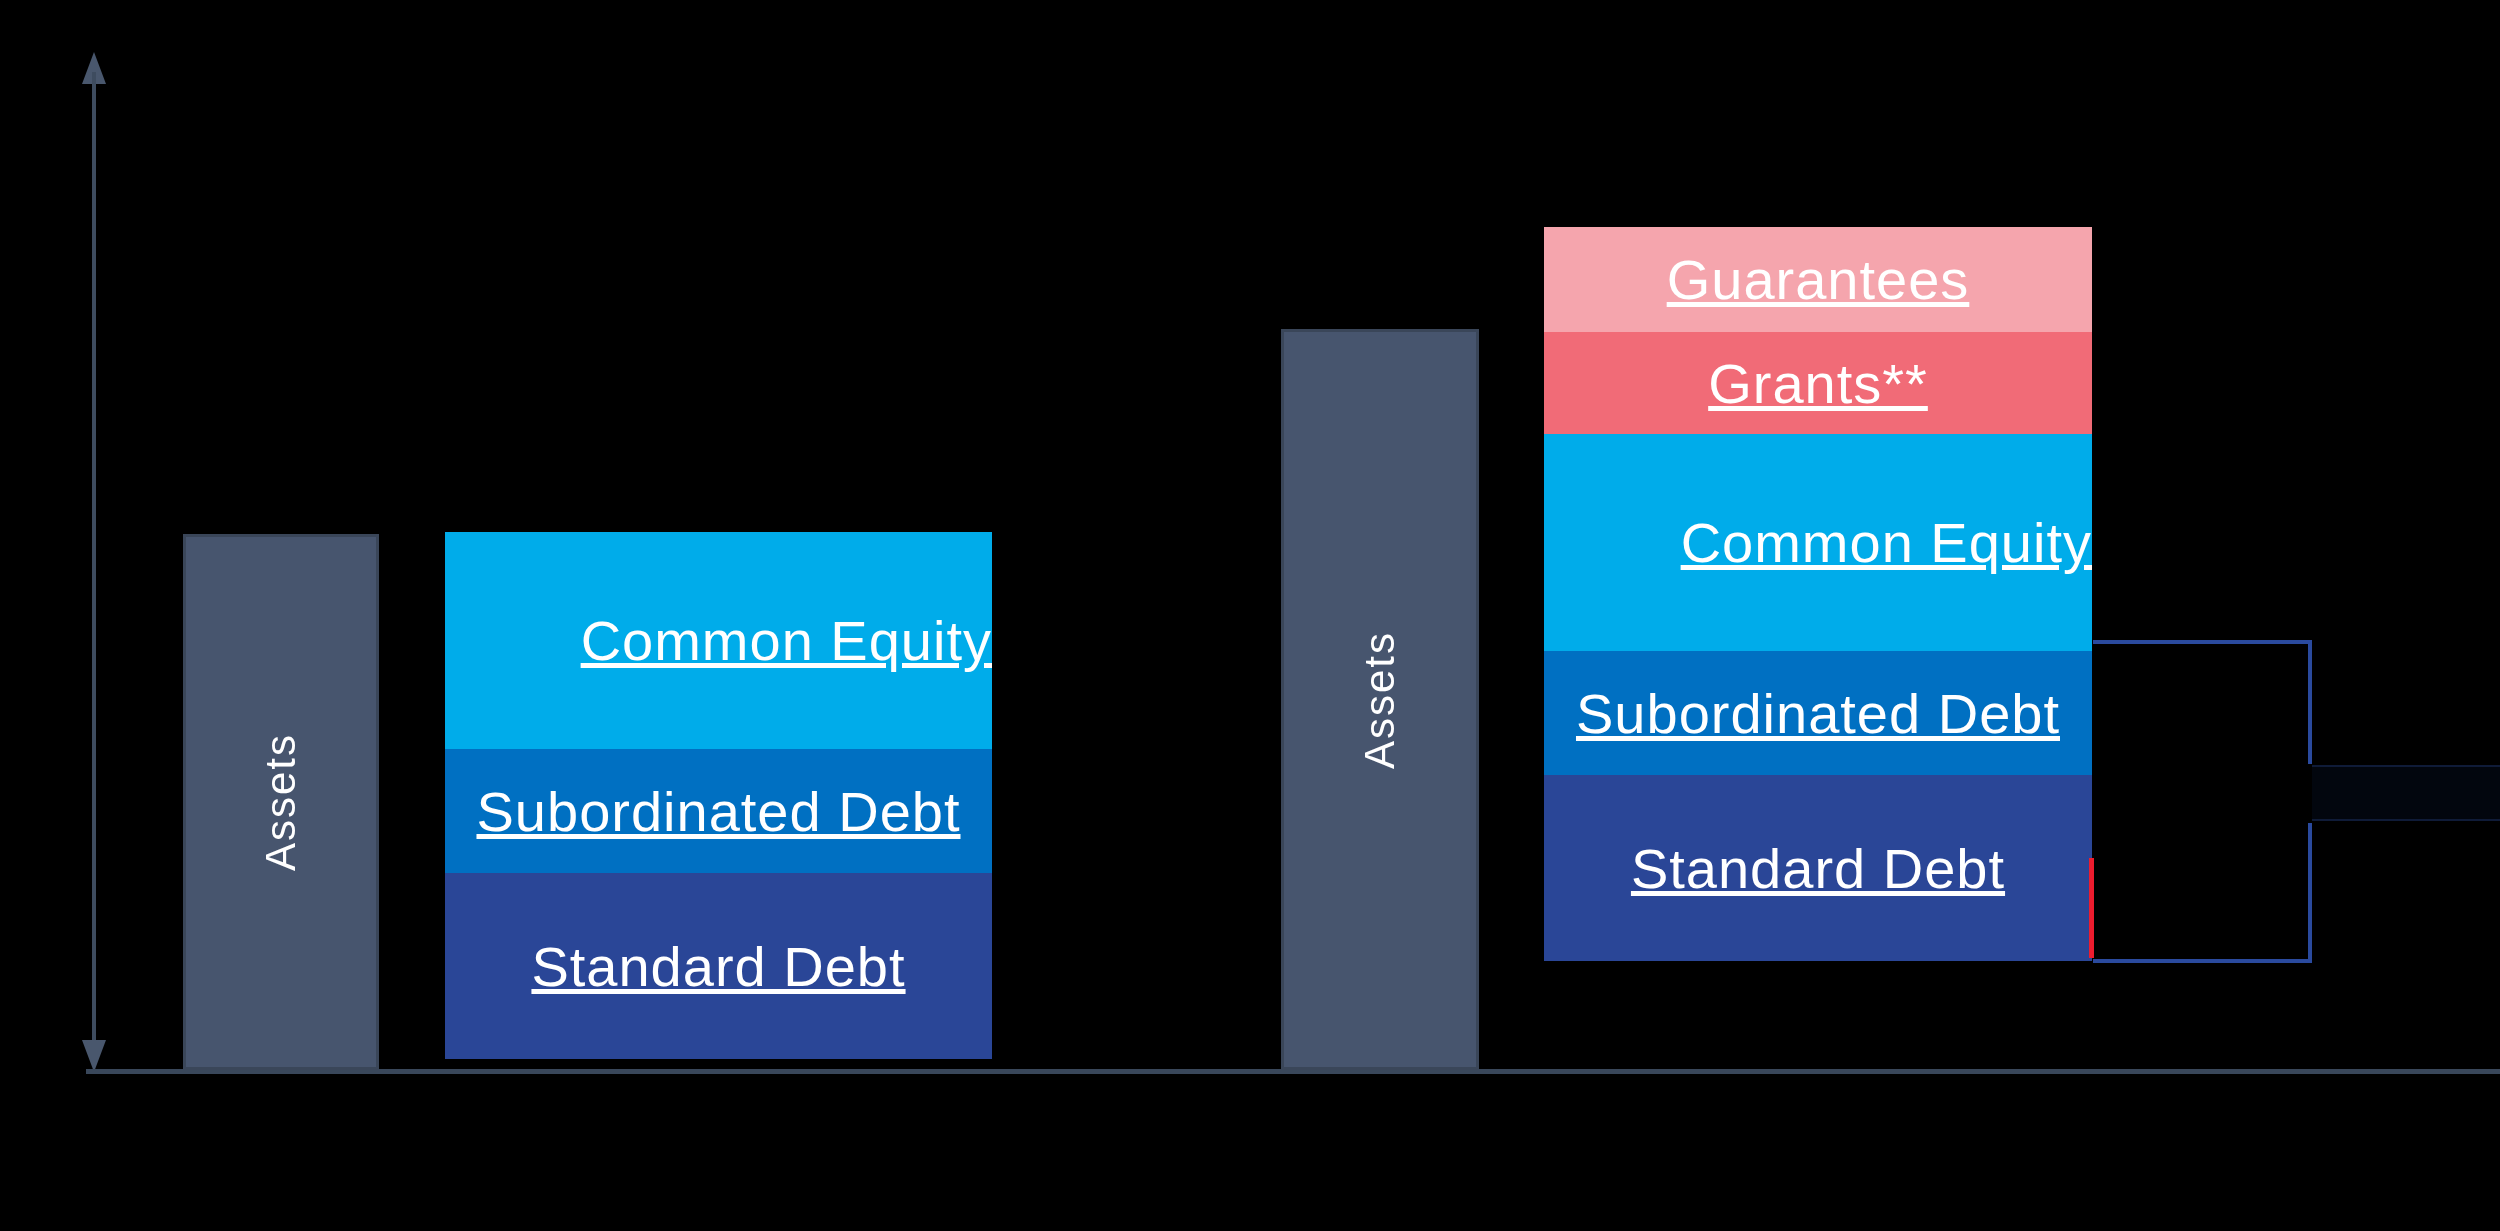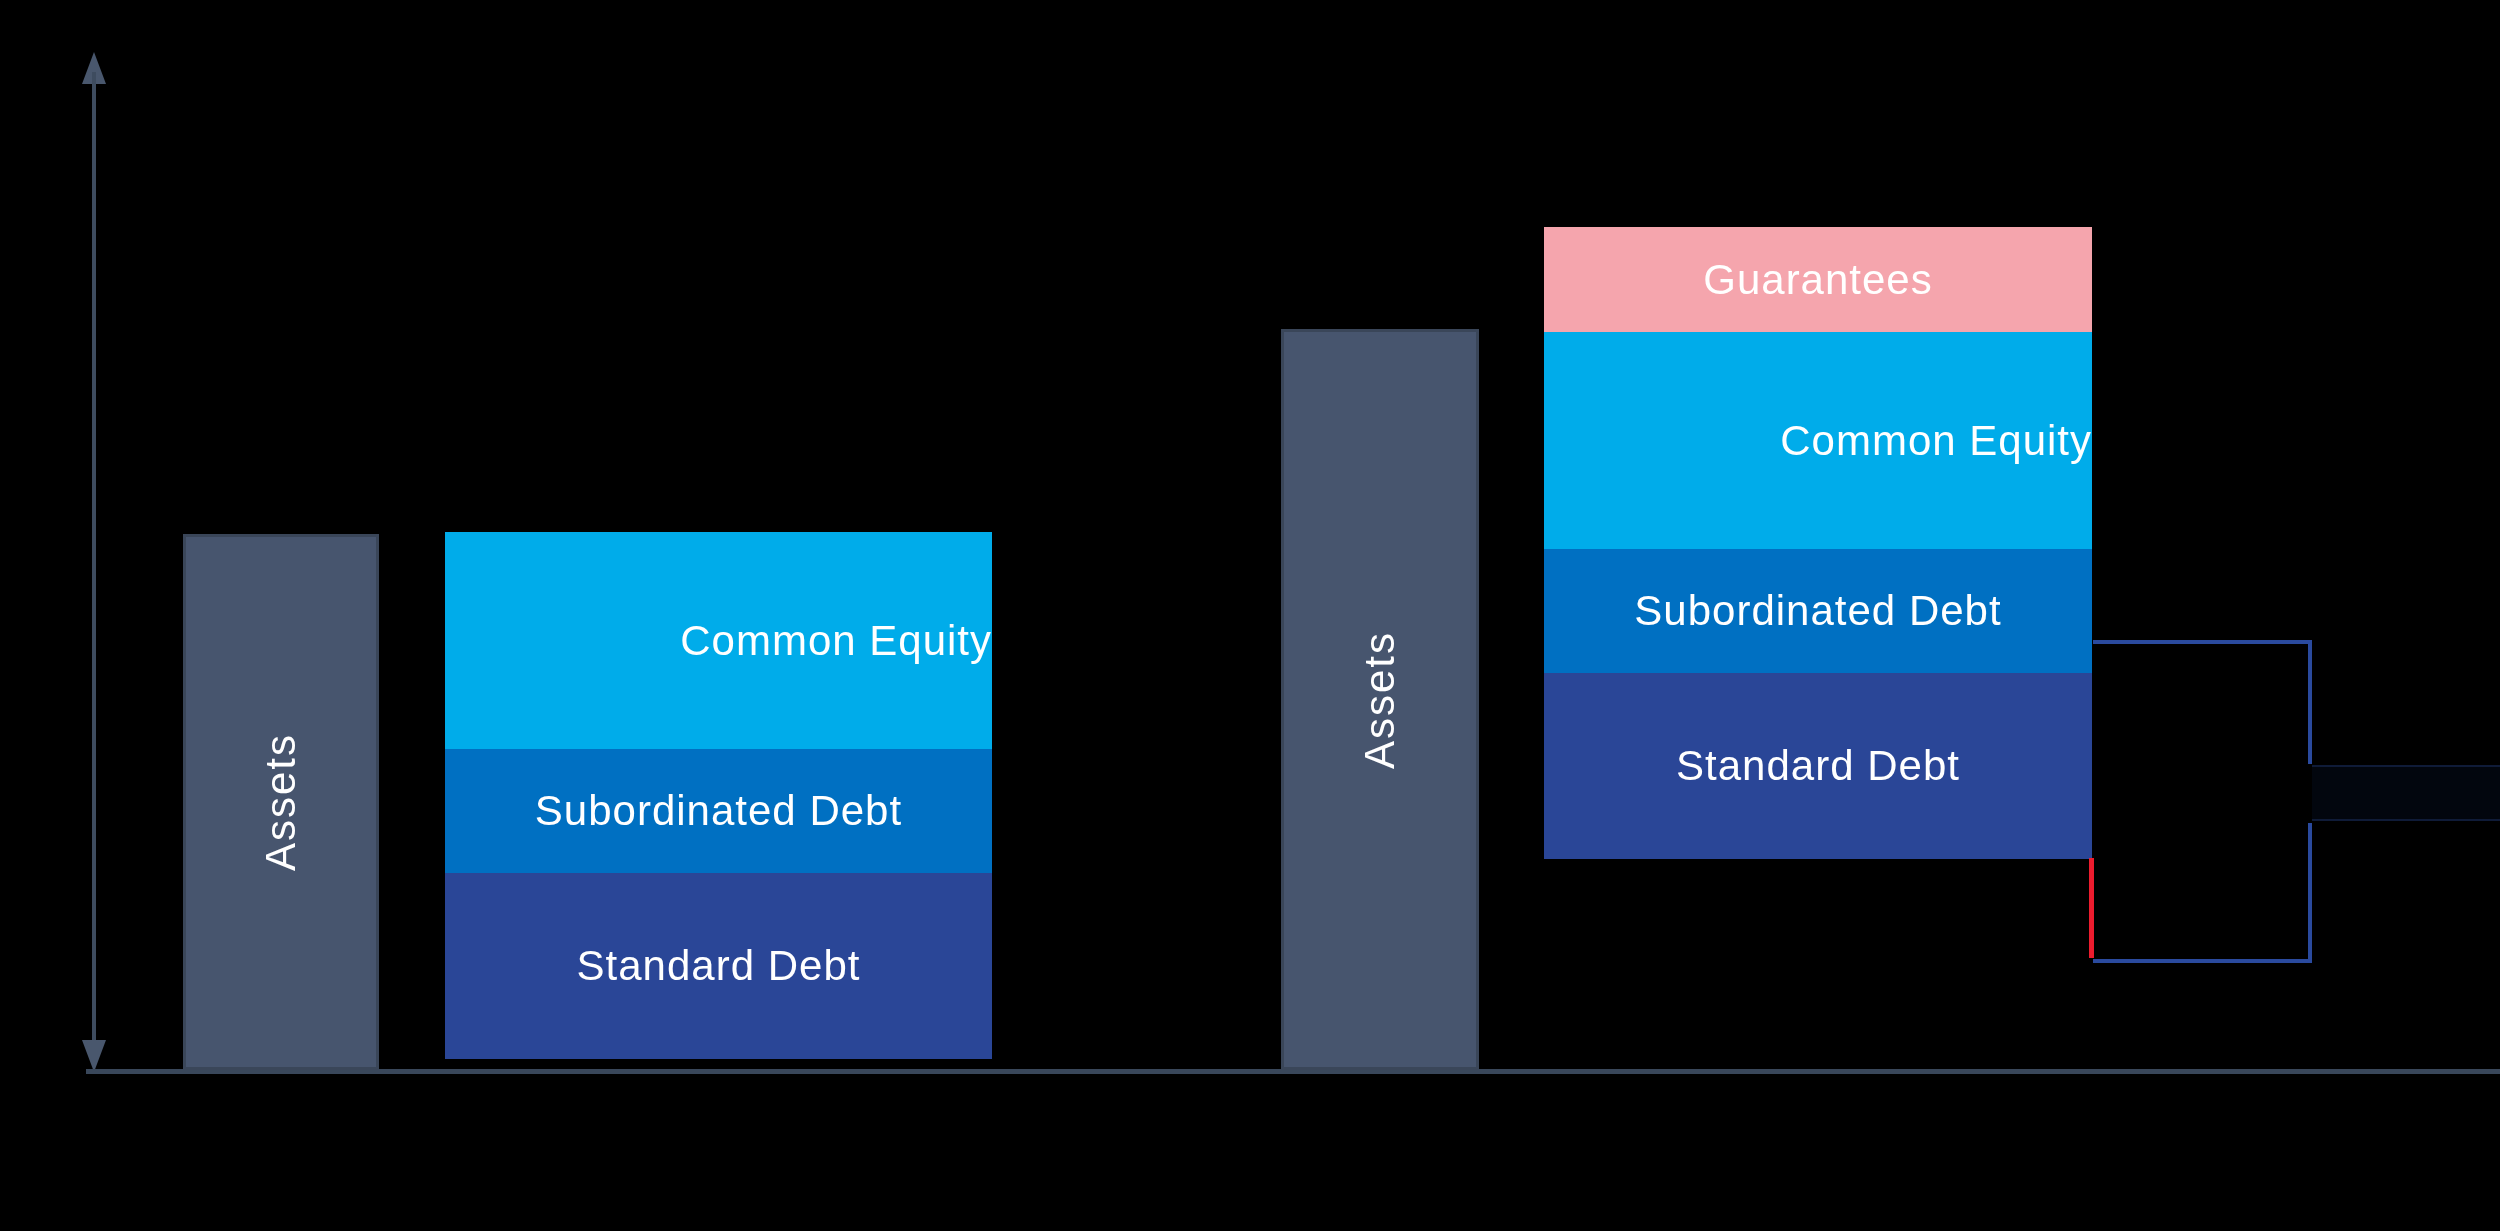--- a/index.html
+++ b/index.html
@@ -17,21 +17,21 @@
   
   .bar{position:absolute;display:flex;align-items:center;justify-content:center;box-sizing:border-box;}
   .assets-bar{background:#47556E;border:3px solid #3A4659;}
   .assets-bar-left{left:183px;top:534px;width:196px;height:536px;}
   .assets-bar-right{left:1281px;top:329px;width:198px;height:741px;}
   .assets-label{color:#FFFFFF;font-size:42px;letter-spacing:2px;transform:rotate(-90deg);white-space:nowrap;}
   .stack{position:absolute;display:flex;flex-direction:column;}
   .stack-left{left:445px;top:532px;width:547px;height:538px;}
   .stack-right{left:1544px;top:227px;width:548px;height:843px;}
   .seg{width:100%;display:flex;align-items:center;justify-content:center;}
-  .seg-label{color:#FFFFFF;font-size:42px;letter-spacing:1px;white-space:nowrap;}
+  .seg-label{color:#FFFFFF;font-size:56px;letter-spacing:1px;white-space:nowrap;text-decoration:underline;}
   
   .h-guarantees{height:105px;}
   .h-grants{height:102px;}
   .h-junior{height:98px;}
   .h-common{height:217px;}
   .h-subordinated{height:124px;}
   .h-standard{height:186px;}
   
   .c-guarantees{background:#F5A5AD;}
   .c-grants{background:#F16B77;}
@@ -76,20 +76,23 @@
   </div>
 
   <div class="bar assets-bar assets-bar-right" style="background-color: rgb(71, 85, 110);">
     <span class="assets-label">Assets</span>
   </div>
 
   <div class="stack stack-right">
     <div class="seg h-guarantees c-guarantees" style="background-color: rgb(245, 165, 173);">
       <span class="seg-label">Guarantees</span>
     </div>
+    <div class="seg h-grants c-grants" style="background-color: rgb(241, 107, 119);">
+      <span class="seg-label">Grants**</span>
+    </div>
     <div class="seg h-common c-common" style="background-color: rgb(0, 172, 234);">
       <span class="seg-label">Common Equity</span>
     </div>
     <div class="seg h-subordinated c-subordinated" style="background-color: rgb(0, 112, 194);">
       <span class="seg-label">Subordinated Debt</span>
     </div>
     <div class="seg h-standard c-standard" style="background-color: rgb(42, 70, 151);">
       <span class="seg-label">Standard Debt</span>
     </div>
   </div>

